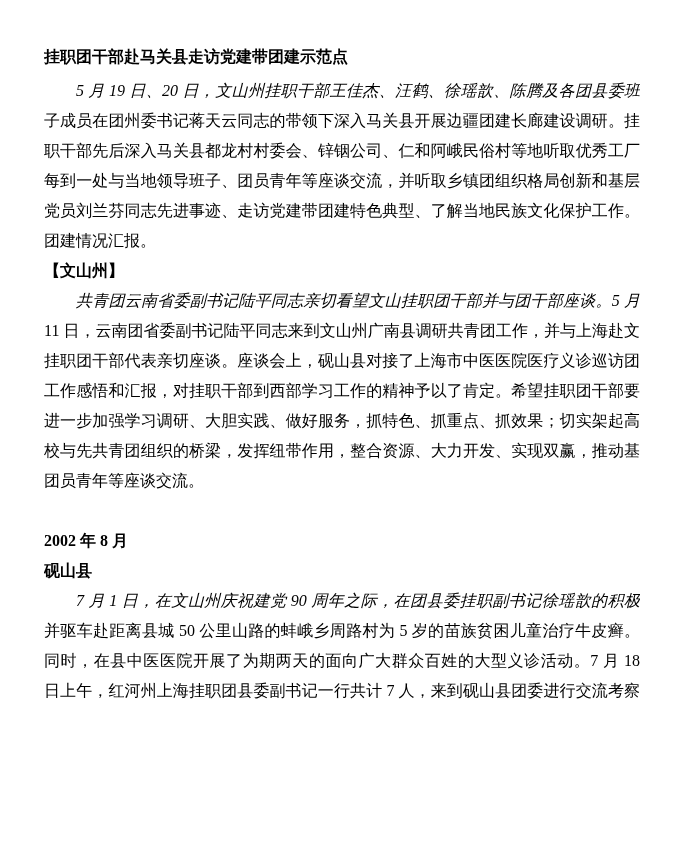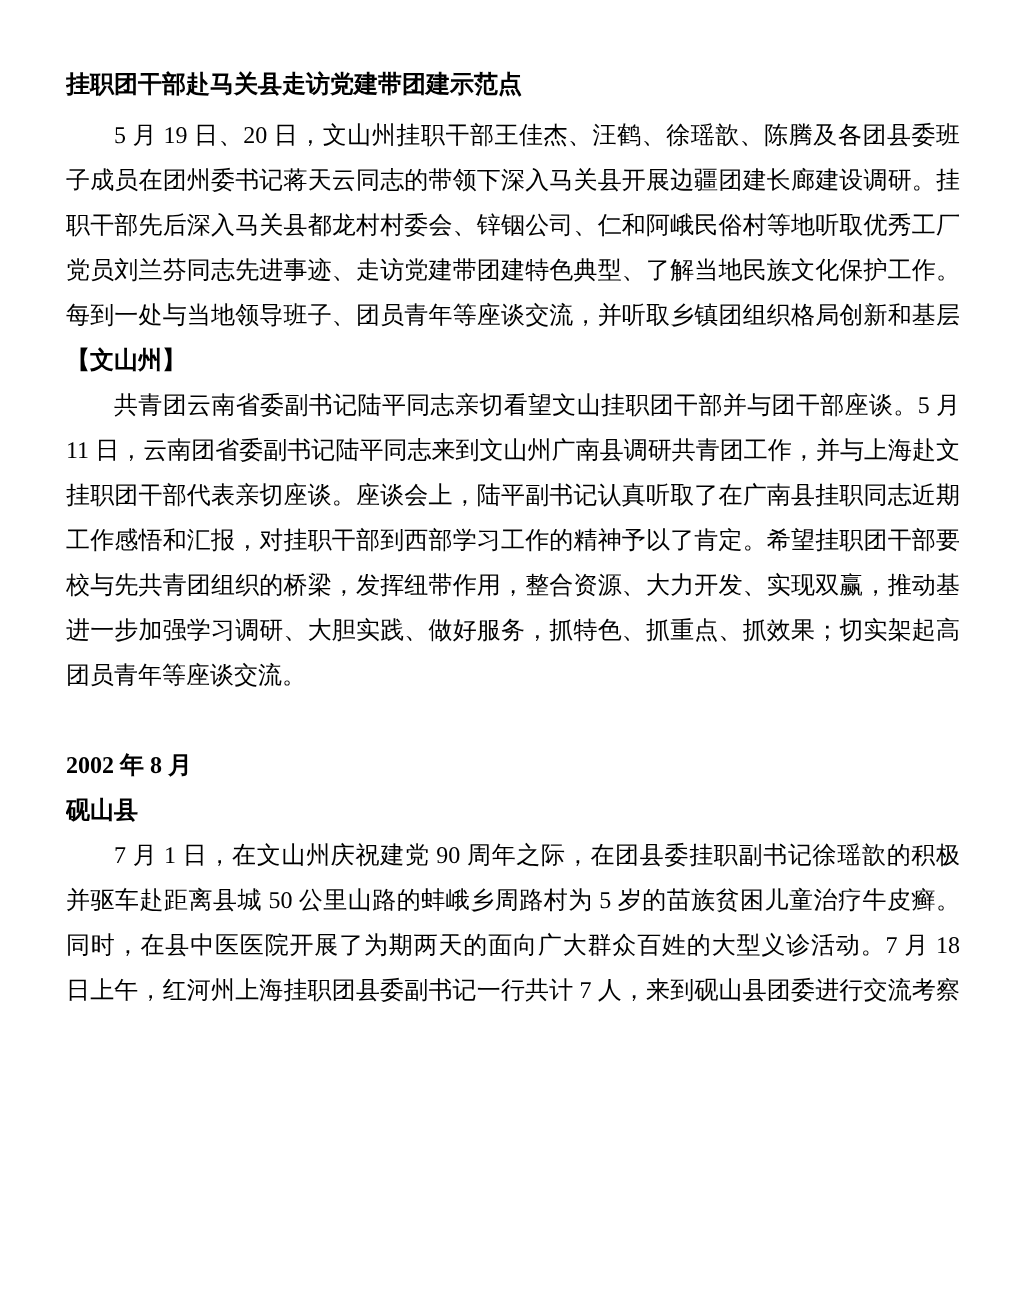--- a/index.html
+++ b/index.html
@@ -28,20 +28,21 @@
   
   .block-body .line {
     text-align: justify;
     text-align-last: justify;
   }
   .block-body .line.last {
     text-align-last: left;
   }
   .block-body .line.indent {
     text-indent: 2em;
+    font-style: italic;
   }
   
   .block-title .line,
   .block-bold .line {
     font-weight: 700;
     text-align: left;
     text-align-last: left;
   }
   .block-title { margin-bottom: 4px; }
   .block-spacer { height: 30px; }
@@ -51,33 +52,34 @@
 
 <div class="page">
   <div>
       <div class="block block-title">
         <div class="line last">挂职团干部赴马关县走访党建带团建示范点</div>
       </div>
       <div class="block block-body">
         <div class="line indent">5 月 19 日、20 日，文山州挂职干部王佳杰、汪鹤、徐瑶歆、陈腾及各团县委班</div>
         <div class="line">子成员在团州委书记蒋天云同志的带领下深入马关县开展边疆团建长廊建设调研。挂</div>
         <div class="line">职干部先后深入马关县都龙村村委会、锌铟公司、仁和阿峨民俗村等地听取优秀工厂</div>
+        <div class="line">每到一处与当地领导班子、团员青年等座谈交流，并听取乡镇团组织格局创新和基层</div>
         <div class="line">党员刘兰芬同志先进事迹、走访党建带团建特色典型、了解当地民族文化保护工作。</div>
-        <div class="line">每到一处与当地领导班子、团员青年等座谈交流，并听取乡镇团组织格局创新和基层</div>
+        <div class="line last">团建情况汇报。</div>
       </div>
       <div class="block block-bold">
         <div class="line last">【文山州】</div>
       </div>
       <div class="block block-body">
         <div class="line indent">共青团云南省委副书记陆平同志亲切看望文山挂职团干部并与团干部座谈。5 月</div>
         <div class="line">11 日，云南团省委副书记陆平同志来到文山州广南县调研共青团工作，并与上海赴文</div>
-        <div class="line">挂职团干部代表亲切座谈。座谈会上，陆平副书记认真听取了在广南县挂职同志近期</div>
+        <div class="line">挂职团干部代表亲切座谈。座谈会上，砚山县对接了上海市中医医院医疗义诊巡访团</div>
         <div class="line">工作感悟和汇报，对挂职干部到西部学习工作的精神予以了肯定。希望挂职团干部要</div>
+        <div class="line">进一步加强学习调研、大胆实践、做好服务，抓特色、抓重点、抓效果；切实架起高</div>
         <div class="line">校与先共青团组织的桥梁，发挥纽带作用，整合资源、大力开发、实现双赢，推动基</div>
-        <div class="line">进一步加强学习调研、大胆实践、做好服务，抓特色、抓重点、抓效果；切实架起高</div>
         <div class="line last">团员青年等座谈交流。</div>
       </div>
       <div class="block block-spacer"></div>
       <div class="block block-bold">
         <div class="line last">2002 年 8 月</div>
       </div>
       <div class="block block-bold">
         <div class="line last">砚山县</div>
       </div>
       <div class="block block-body">

